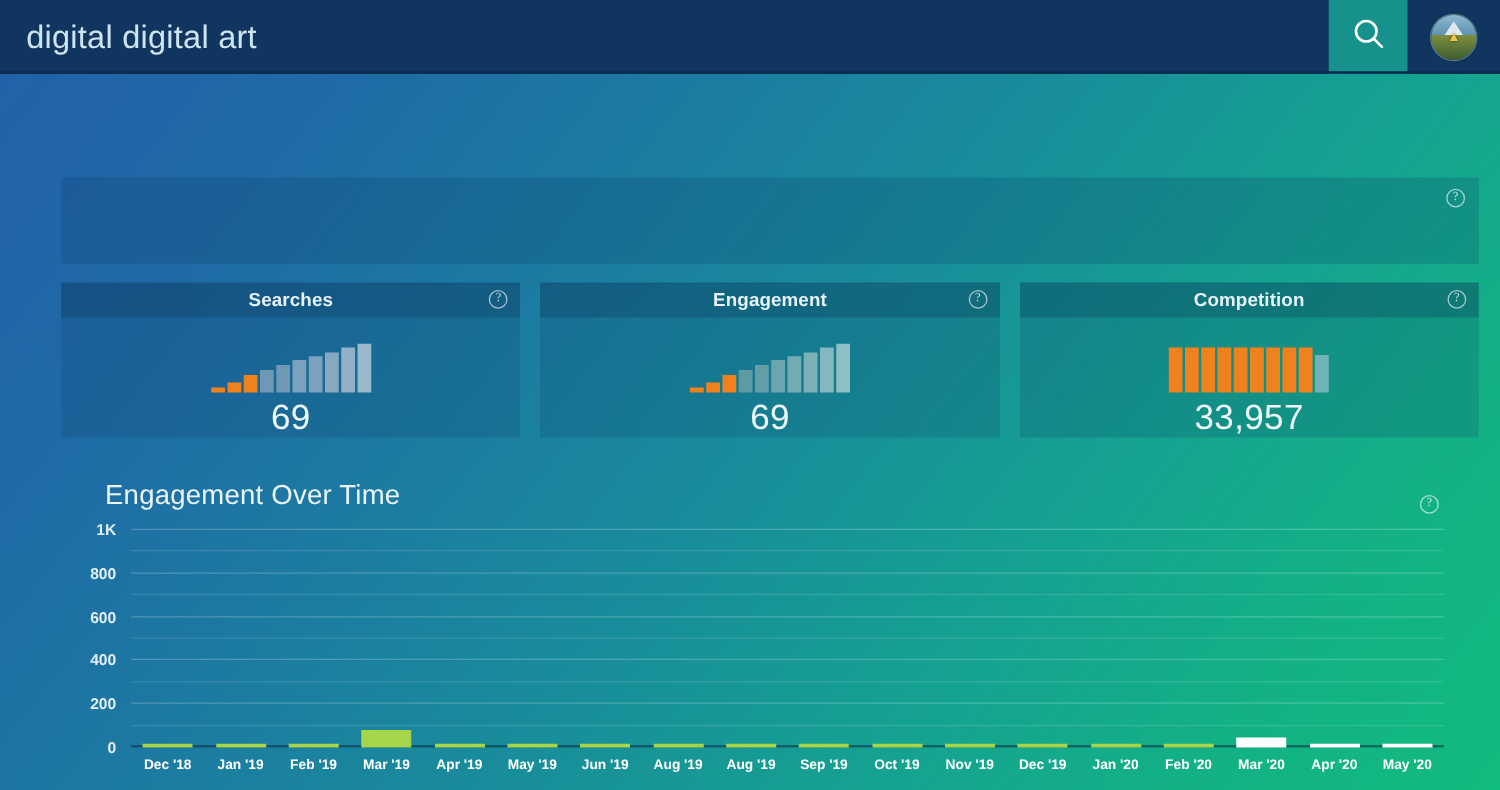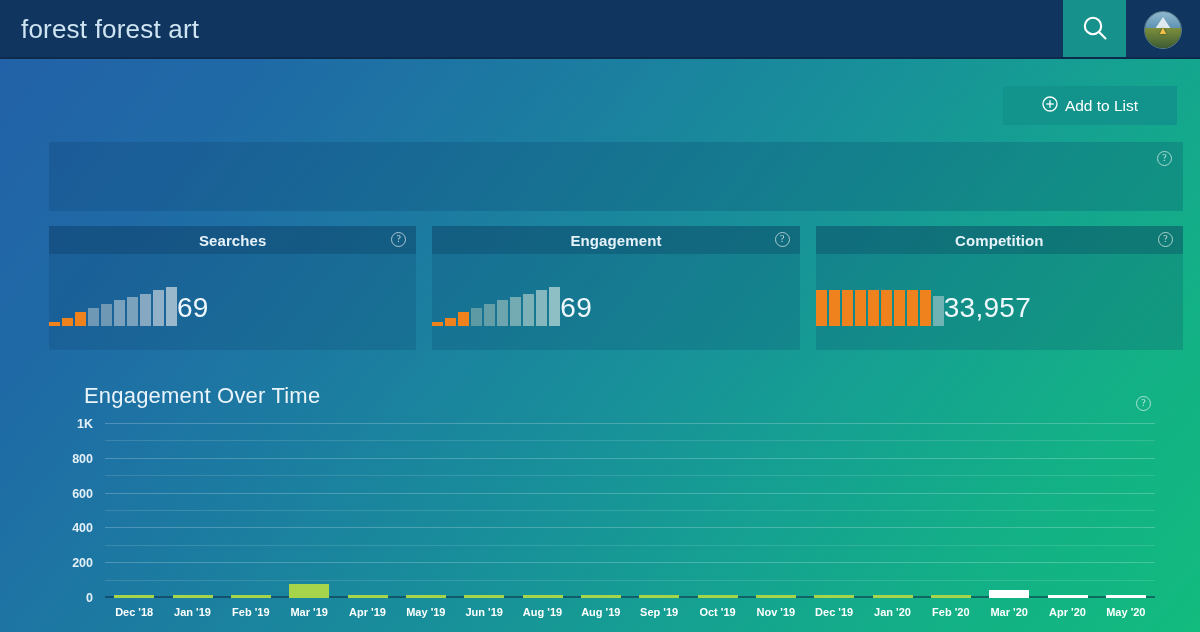--- a/index.html
+++ b/index.html
@@ -191,24 +191,24 @@
   .card-title {
     color: #e6f2fa;
     font-size: 15px;
     font-weight: bold;
     letter-spacing: .1px;
   }
   .card-head .help-icon { position: absolute; right: 10px; top: 6px; }
   .card-body {
     flex: 1 1 auto;
     display: flex;
-    flex-direction: row;
+    flex-direction: column;
     align-items: center;
     justify-content: flex-start;
-    padding-top: 8px;
+    padding-top: 20px;
   }
   .spark {
     height: 40px;
     display: flex;
     align-items: flex-end;
     gap: 2px;
   }
   .spark .sb { width: 11px; }
   .card-value {
     color: #eef7fc;
@@ -275,51 +275,41 @@
     font-weight: bold;
     white-space: nowrap;
   }
 </style>
 </head>
 <body>
 
 <div id="page">
 
   <div id="topbar">
-    <div class="topbar-title">forest forest art</div>
+    <div class="topbar-title">digital digital art</div>
 
     <div class="search-box">
       <span>
         <svg width="30" height="30" viewBox="0 0 30 30" aria-hidden="true">
           <circle cx="13" cy="13" r="8.2" fill="none" stroke="#ffffff" stroke-width="2.1"></circle>
           <line x1="19" y1="19" x2="25.5" y2="25.5" stroke="#ffffff" stroke-width="2.1" stroke-linecap="round"></line>
         </svg>
       </span>
     </div>
 
     <div class="avatar-wrap">
       <div class="avatar">
         <div class="av-sky"></div>
         <div class="av-mtn"></div>
         <div class="av-ground"></div>
         <div class="av-glyph">▲</div>
       </div>
     </div>
   </div>
 
-  <button id="addToList">
-    <span>
-      <svg width="16" height="16" viewBox="0 0 16 16" aria-hidden="true">
-        <circle cx="8" cy="8" r="7" fill="none" stroke="#ffffff" stroke-width="1.3"></circle>
-        <line x1="8" y1="4.2" x2="8" y2="11.8" stroke="#ffffff" stroke-width="1.3"></line>
-        <line x1="4.2" y1="8" x2="11.8" y2="8" stroke="#ffffff" stroke-width="1.3"></line>
-      </svg>
-    </span>
-    <span>Add to List</span>
-  </button>
 
   <div id="banner">
     <div class="help-icon" id="bannerHelp">?</div>
   </div>
 
   <div id="cards">
       <div class="card">
         <div class="card-head">
           <span class="card-title">Searches</span>
           <div class="help-icon">?</div>

